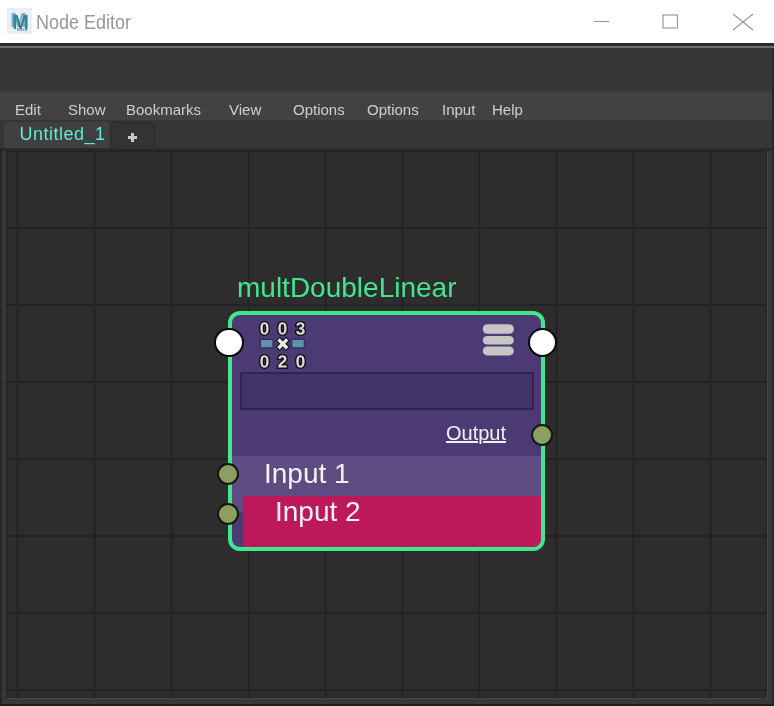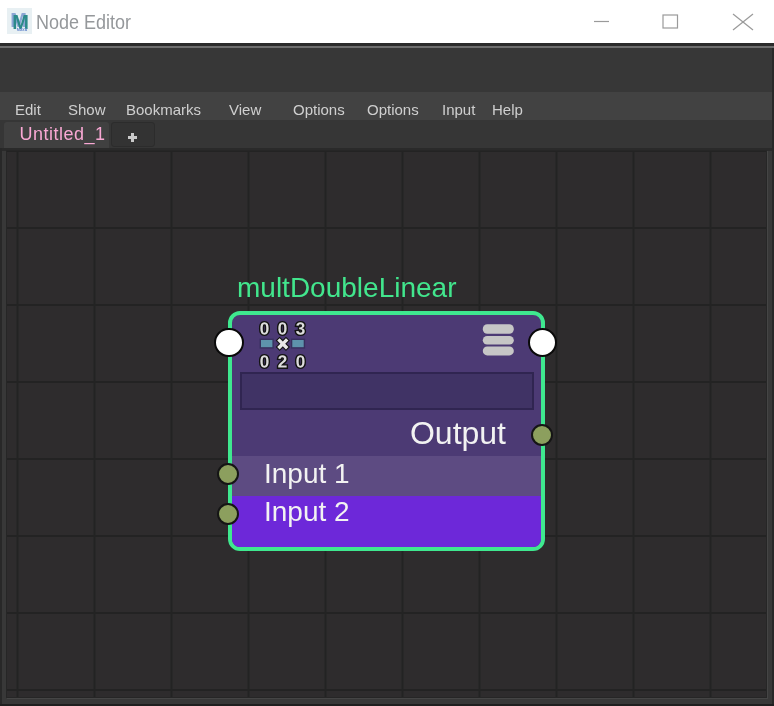--- a/index.html
+++ b/index.html
@@ -12,21 +12,21 @@
     transform:scaleX(0.9);transform-origin:left center;}
   
   #tsep{position:absolute;left:0;top:43px;width:774px;height:3px;background:#2b2b2b;z-index:5;}
   #hl{position:absolute;left:0;top:46px;width:774px;height:1.5px;background:#6e6e6e;z-index:5;}
   
   #menubar{position:absolute;left:0;top:44px;width:774px;height:76px;background:#424242;margin-top:48px;}
   .mi{position:absolute;top:9px;font-size:15px;color:#cfcfcf;}
   
   #tabbar{position:absolute;left:0;top:120px;width:774px;height:28px;background:#363636;}
   #tab1{position:absolute;left:3.5px;top:2px;width:105px;height:26px;background:#404040;
-    color:#f9a8d4;font-size:18px;letter-spacing:0.5px;text-align:left;padding-left:16px;
+    color:#5eead4;font-size:18px;letter-spacing:0.5px;text-align:left;padding-left:16px;
     box-sizing:border-box;line-height:25px;border-radius:3px 3px 0 0;}
   #tab2{position:absolute;left:110.5px;top:2px;width:44px;height:25px;background:#333333;
     border:1px solid #2c2c2c;border-radius:3px;box-sizing:border-box;}
   #tab2 .ph{position:absolute;left:16.5px;top:12.7px;width:9px;height:3.1px;background:#c9c9c9;}
   #tab2 .pv{position:absolute;left:19.5px;top:9.8px;width:3.1px;height:9px;background:#c9c9c9;}
   
   #canvwrap{position:absolute;left:0;top:148px;width:774px;height:558px;background:#383838;}
   #viewport{position:absolute;left:6px;top:2px;width:759px;height:546px;box-shadow:1px 1px 0 #454545;
     background-color:#2e2c2d;
     background-image:
@@ -36,24 +36,24 @@
     background-position:11.5px 1px;
     border:1px solid #262626;}
   .edge{position:absolute;background:#282828;}
   
   #nodetitle{position:absolute;left:237px;top:272px;font-size:28px;color:#42e68d;letter-spacing:0px;text-align:center;}
   #node{position:absolute;left:228px;top:311px;width:317px;height:240px;box-sizing:border-box;
     background:#4c3a74;border:4px solid #3fe88f;border-radius:12px;overflow:hidden;}
   #inset{position:absolute;left:8px;top:57px;width:294px;height:38px;box-sizing:border-box;
     background:#403365;border:2px solid #302551;}
   #outrow{position:absolute;left:0px;top:95px;width:309px;height:46px;color:#f2f2f2;
-    font-size:32px;text-align:right;padding-right:35px;box-sizing:border-box;line-height:46px;}
+    font-size:20px;text-align:right;padding-right:35px;box-sizing:border-box;line-height:46px;text-decoration:underline;}
   #in1row{position:absolute;left:0px;top:141px;width:309px;height:56px;background:#5d4b82;
     color:#f2f2f2;font-size:28px;line-height:35px;padding-left:32px;box-sizing:border-box;}
-  #in2row{position:absolute;left:0px;top:181px;width:309px;height:57px;background:#6d28d9;
+  #in2row{position:absolute;left:11px;top:181px;width:309px;height:57px;background:#be185d;
     color:#f2f2f2;font-size:28px;line-height:32px;padding-left:32px;box-sizing:border-box;}
   .port{position:absolute;border-radius:50%;}
   .wport{width:25.5px;height:25.5px;background:#ffffff;border:2.5px solid #0a0a0a;}
   .oport{width:18px;height:18px;background:#8c9f5e;border:2.5px solid #151515;}
 </style>
 </head>
 <body>
 <div id="win">
   <div id="titlebar">
     <svg class="abs" style="left:7px;top:8px" width="25" height="26" viewBox="0 0 25 26">

